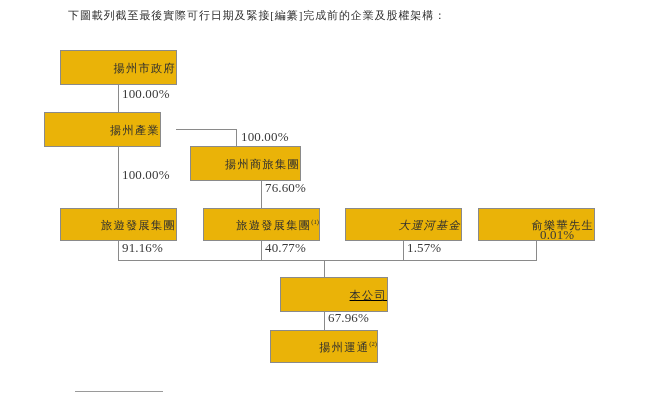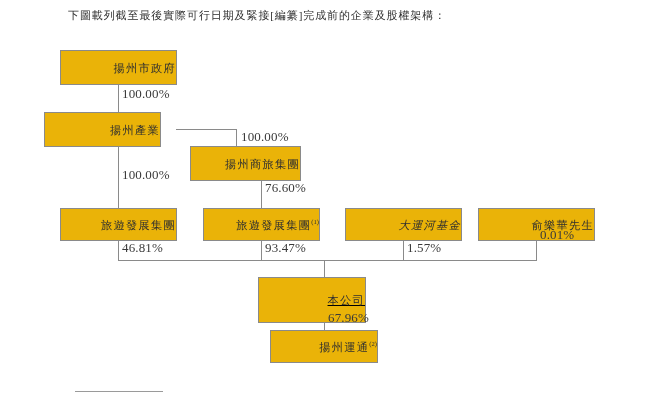--- a/index.html
+++ b/index.html
@@ -133,22 +133,22 @@
     <div class="pct" style="left:122px; top:170px;">100.00%</div>
 
     <div class="vline" style="left:261px; top:180px; height:28px;"></div>
     <div class="pct" style="left:265px; top:183px;">76.60%</div>
 
     <div class="vline" style="left:118px; top:240px; height:21px;"></div>
     <div class="vline" style="left:261px; top:240px; height:21px;"></div>
     <div class="vline" style="left:403px; top:240px; height:21px;"></div>
     <div class="vline" style="left:536px; top:240px; height:21px;"></div>
 
-    <div class="pct" style="left:122px; top:243px;">46.81%</div>
-    <div class="pct" style="left:265px; top:243px;">93.47%</div>
+    <div class="pct" style="left:122px; top:243px;">91.16%</div>
+    <div class="pct" style="left:265px; top:243px;">40.77%</div>
     <div class="pct" style="left:407px; top:243px;">1.57%</div>
     <div class="pct" style="left:540px; top:230px;">0.01%</div>
 
     <div class="hline" style="left:118px; top:260px; width:419px;"></div>
 
     <div class="vline" style="left:324px; top:260px; height:17px;"></div>
 
     <div class="vline" style="left:324px; top:310px; height:20px;"></div>
     <div class="pct" style="left:328px; top:313px;">67.96%</div>
 
@@ -173,21 +173,21 @@
     </div>
 
     <div class="node" style="left:345px; top:208px; width:117px; height:33px;font-style:italic;">
       <span class="node-label">大運河基金</span>
     </div>
 
     <div class="node" style="left:478px; top:208px; width:117px; height:33px;">
       <span class="node-label">俞樂華先生</span>
     </div>
 
-    <div class="node" style="left:258px; top:277px; width:108px; height:46px;text-decoration:underline;">
+    <div class="node" style="left:280px; top:277px; width:108px; height:35px;text-decoration:underline;">
       <span class="node-label">本公司</span>
     </div>
 
     <div class="node" style="left:270px; top:330px; width:108px; height:33px;">
       <span class="node-label"><span>揚州運通</span><sup>(2)</sup></span>
     </div>
 
   </div>
 
   <div class="footnote-rule"></div>

